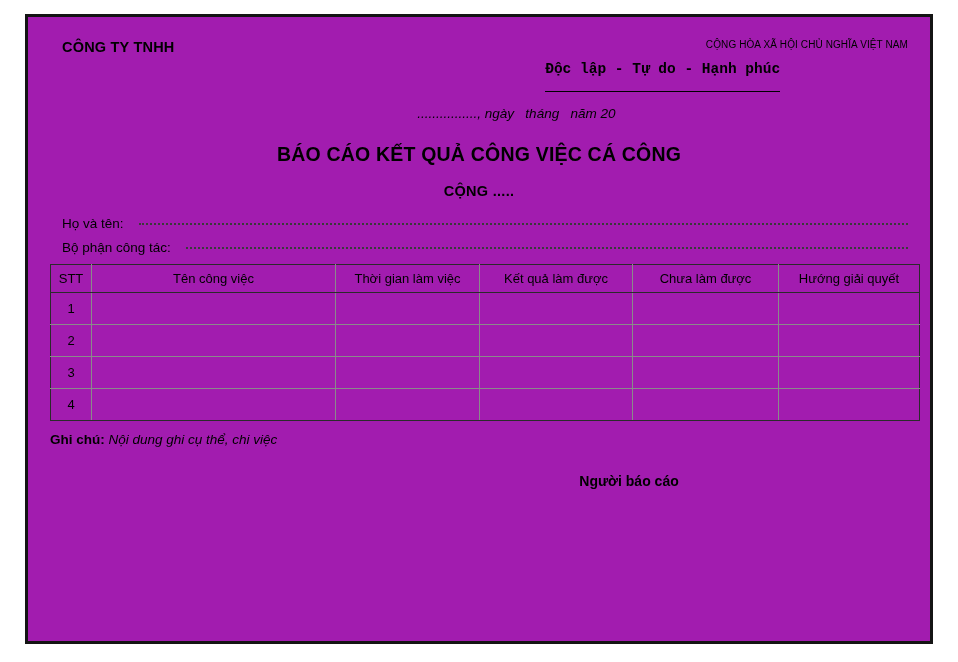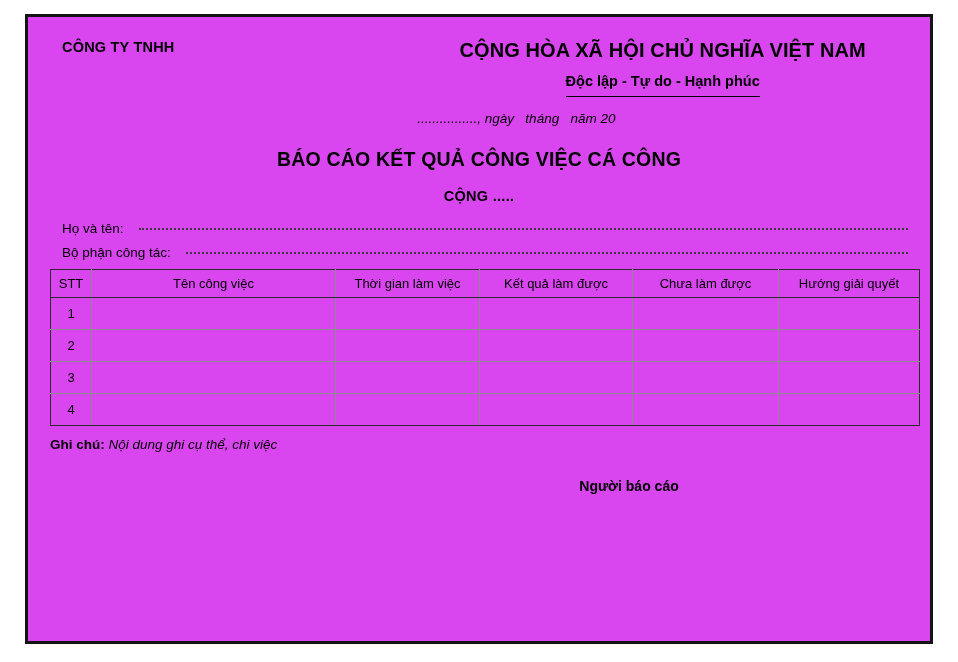--- a/index.html
+++ b/index.html
@@ -18,21 +18,21 @@
 
   
   #page-frame {
     position: absolute;
     left: 25px;
     top: 14px;
     width: 908px;
     height: 630px;
     border: 3px solid #141414;
     box-sizing: border-box;
-    background: #d946ef;
+    background: #a21caf;
   }
   #page-inner {
     position: absolute;
     left: 0;
     top: 0;
     right: 0;
     bottom: 0;
     padding: 0 22px;
     box-sizing: border-box;
   }
@@ -49,33 +49,35 @@
     font-weight: bold;
     letter-spacing: .2px;
     padding-left: 12px;
     white-space: nowrap;
   }
   .header-right {
     width: 58%;
     text-align: center;
   }
   .nation-line {
-    font-size: 20px;
-    font-weight: bold;
+    font-size: 10px;
+    font-weight: normal;
     letter-spacing: .1px;
     white-space: nowrap;
+    text-align: right;
   }
   .motto-line {
     font-size: 14.5px;
     font-weight: bold;
     margin-top: 11px;
     display: inline-block;
     border-bottom: 1.6px solid #000;
-    padding-bottom: 7px;
-    white-space: nowrap;
+    padding-bottom: 14px;
+    white-space: nowrap;
+    font-family: Liberation Mono, monospace;
   }
   .date-line {
     font-size: 13.5px;
     font-style: italic;
     margin-top: 14px;
     text-align: left;
     padding-right: 14px;
     white-space: pre;
   }
 

